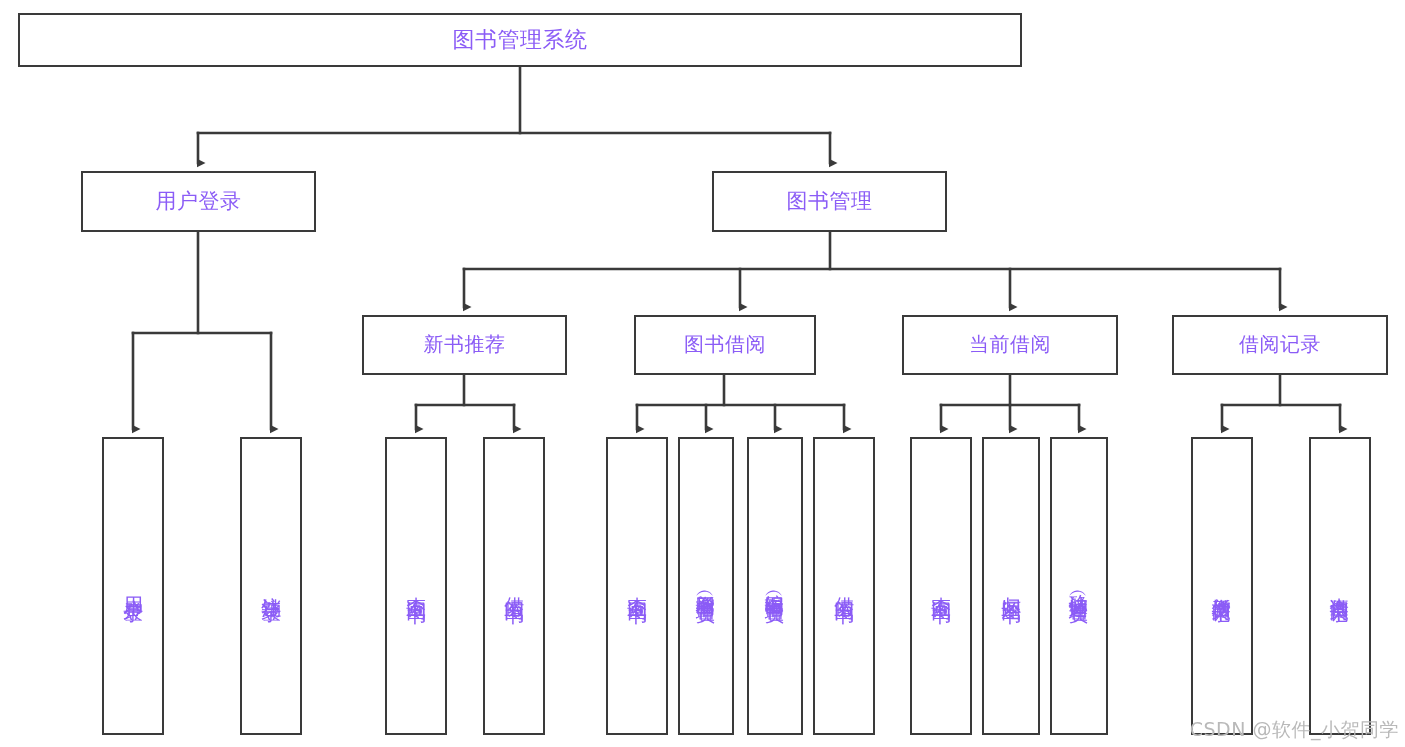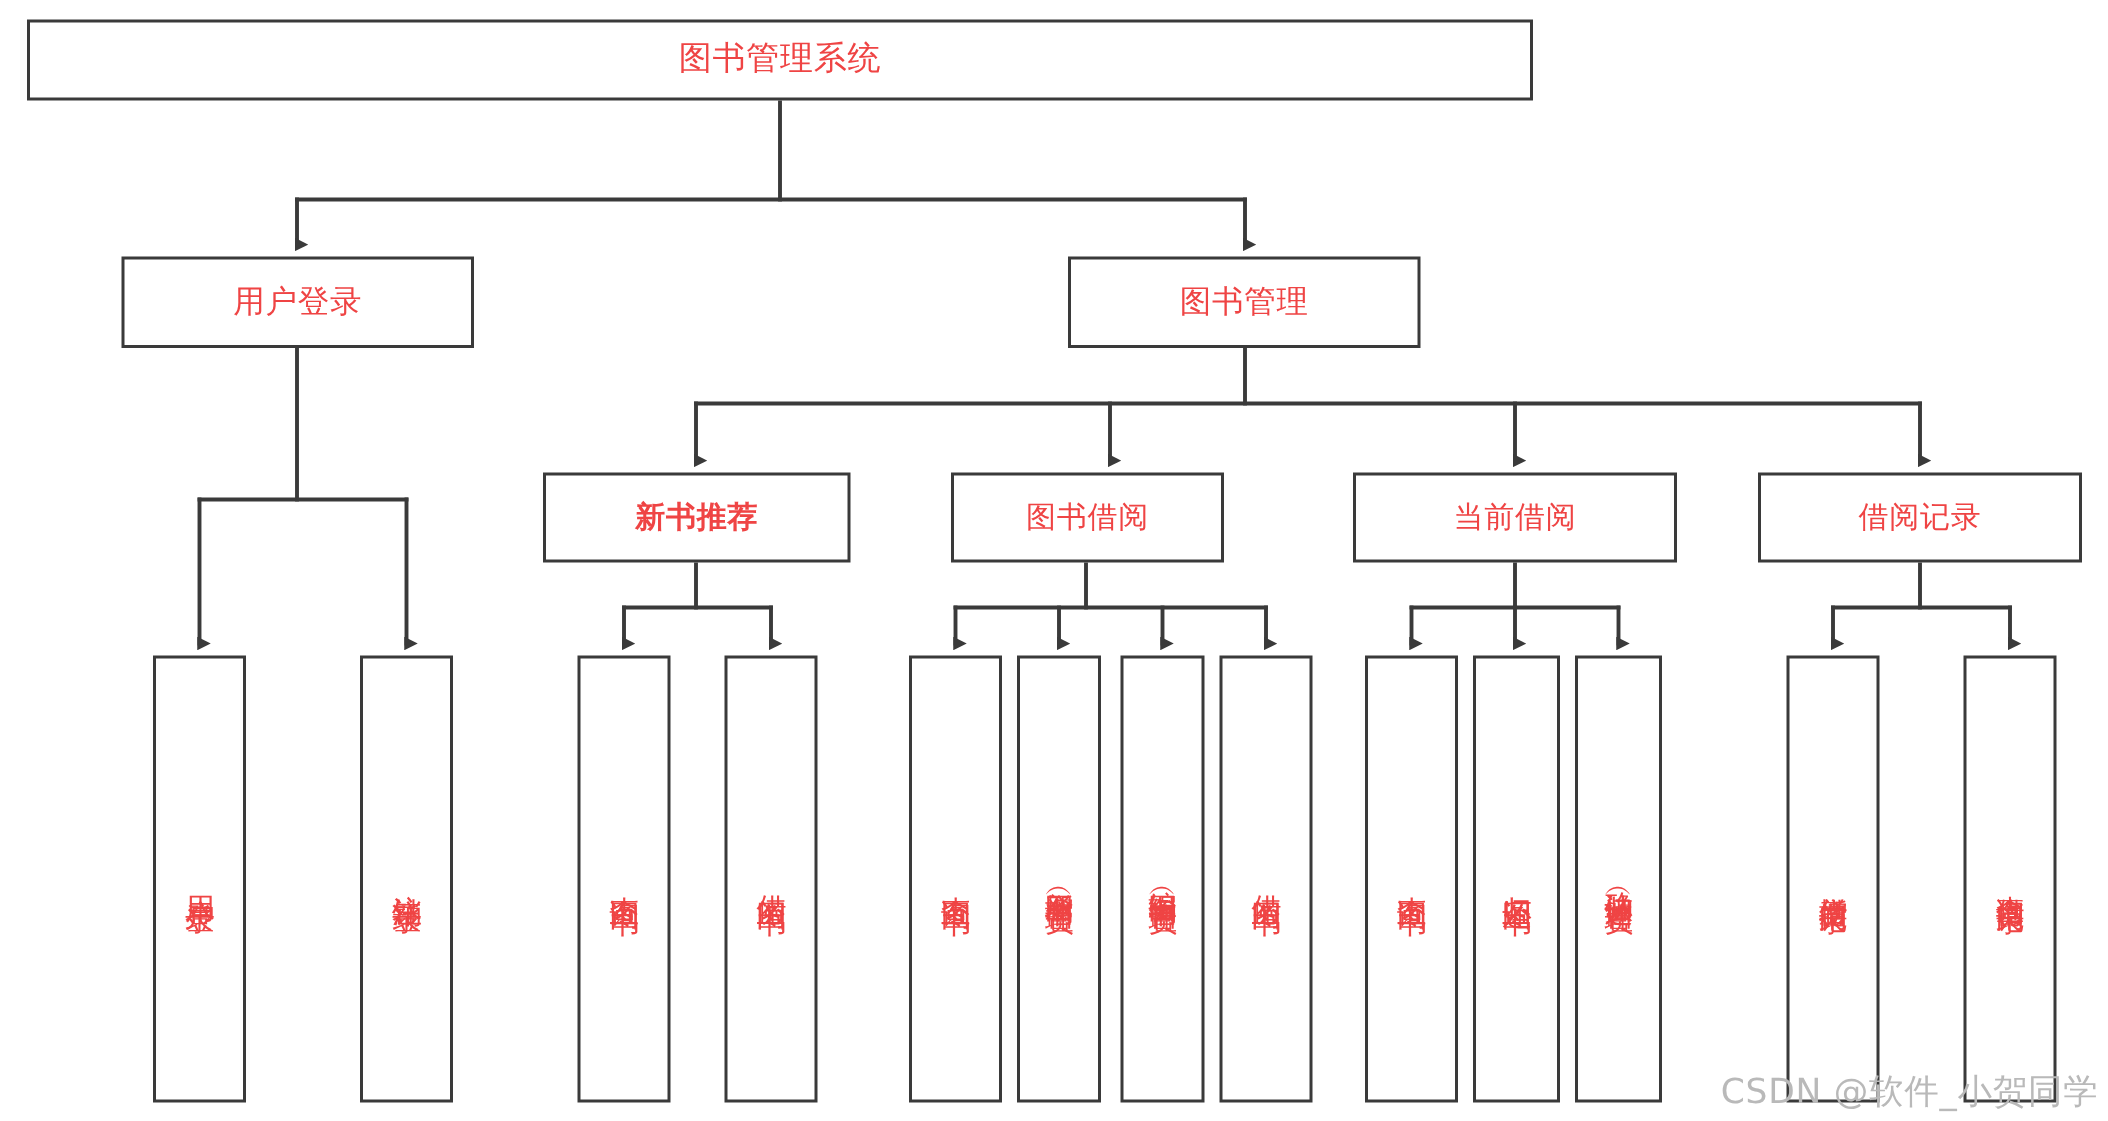--- a/index.html
+++ b/index.html
@@ -32,21 +32,21 @@
     position: absolute;
     box-sizing: border-box;
     background: #ffffff;
     border: 2.2px solid #3a3a3a;
     display: flex;
     align-items: center;
     justify-content: center;
     z-index: 2;
   }
   .node .node-label {
-    color: #ef4444;
+    color: #8b5cf6;
     font-size: 21px;
     line-height: 1.28;
     letter-spacing: 0.5px;
     white-space: nowrap;
     text-align: center;
   }
   .node.root .node-label { font-size: 22px; }
   .node.level2 .node-label { font-size: 21px; }
   .node.level3 .node-label { font-size: 20px; }
 
@@ -69,21 +69,21 @@
     font-size: 19px;
     letter-spacing: 1.5px;
   }
 
   
   #watermark {
     position: absolute;
     right: 6px;
     bottom: 4px;
     color: #b9b9b9;
-    font-size: 23px;
+    font-size: 19px;
     letter-spacing: 0.5px;
     white-space: nowrap;
     z-index: 5;
     pointer-events: none;
   }
 </style>
 </head>
 <body>
 
 <div id="diagram-root">
@@ -145,21 +145,21 @@
   </div>
 
   <div class="node level2" style="left:81px; top:171px; width:235px; height:61px;">
     <span class="node-label">用户登录</span>
   </div>
 
   <div class="node level2" style="left:712px; top:171px; width:235px; height:61px;">
     <span class="node-label">图书管理</span>
   </div>
 
-  <div class="node level3" style="left:362px; top:315px; width:205px; height:60px;font-weight:bold;">
+  <div class="node level3" style="left:362px; top:315px; width:205px; height:60px;">
     <span class="node-label">新书推荐</span>
   </div>
 
   <div class="node level3" style="left:634px; top:315px; width:182px; height:60px;justify-content:center;">
     <span class="node-label">图书借阅</span>
   </div>
 
   <div class="node level3" style="left:1172px; top:315px; width:216px; height:60px;">
     <span class="node-label">借阅记录</span>
   </div>

